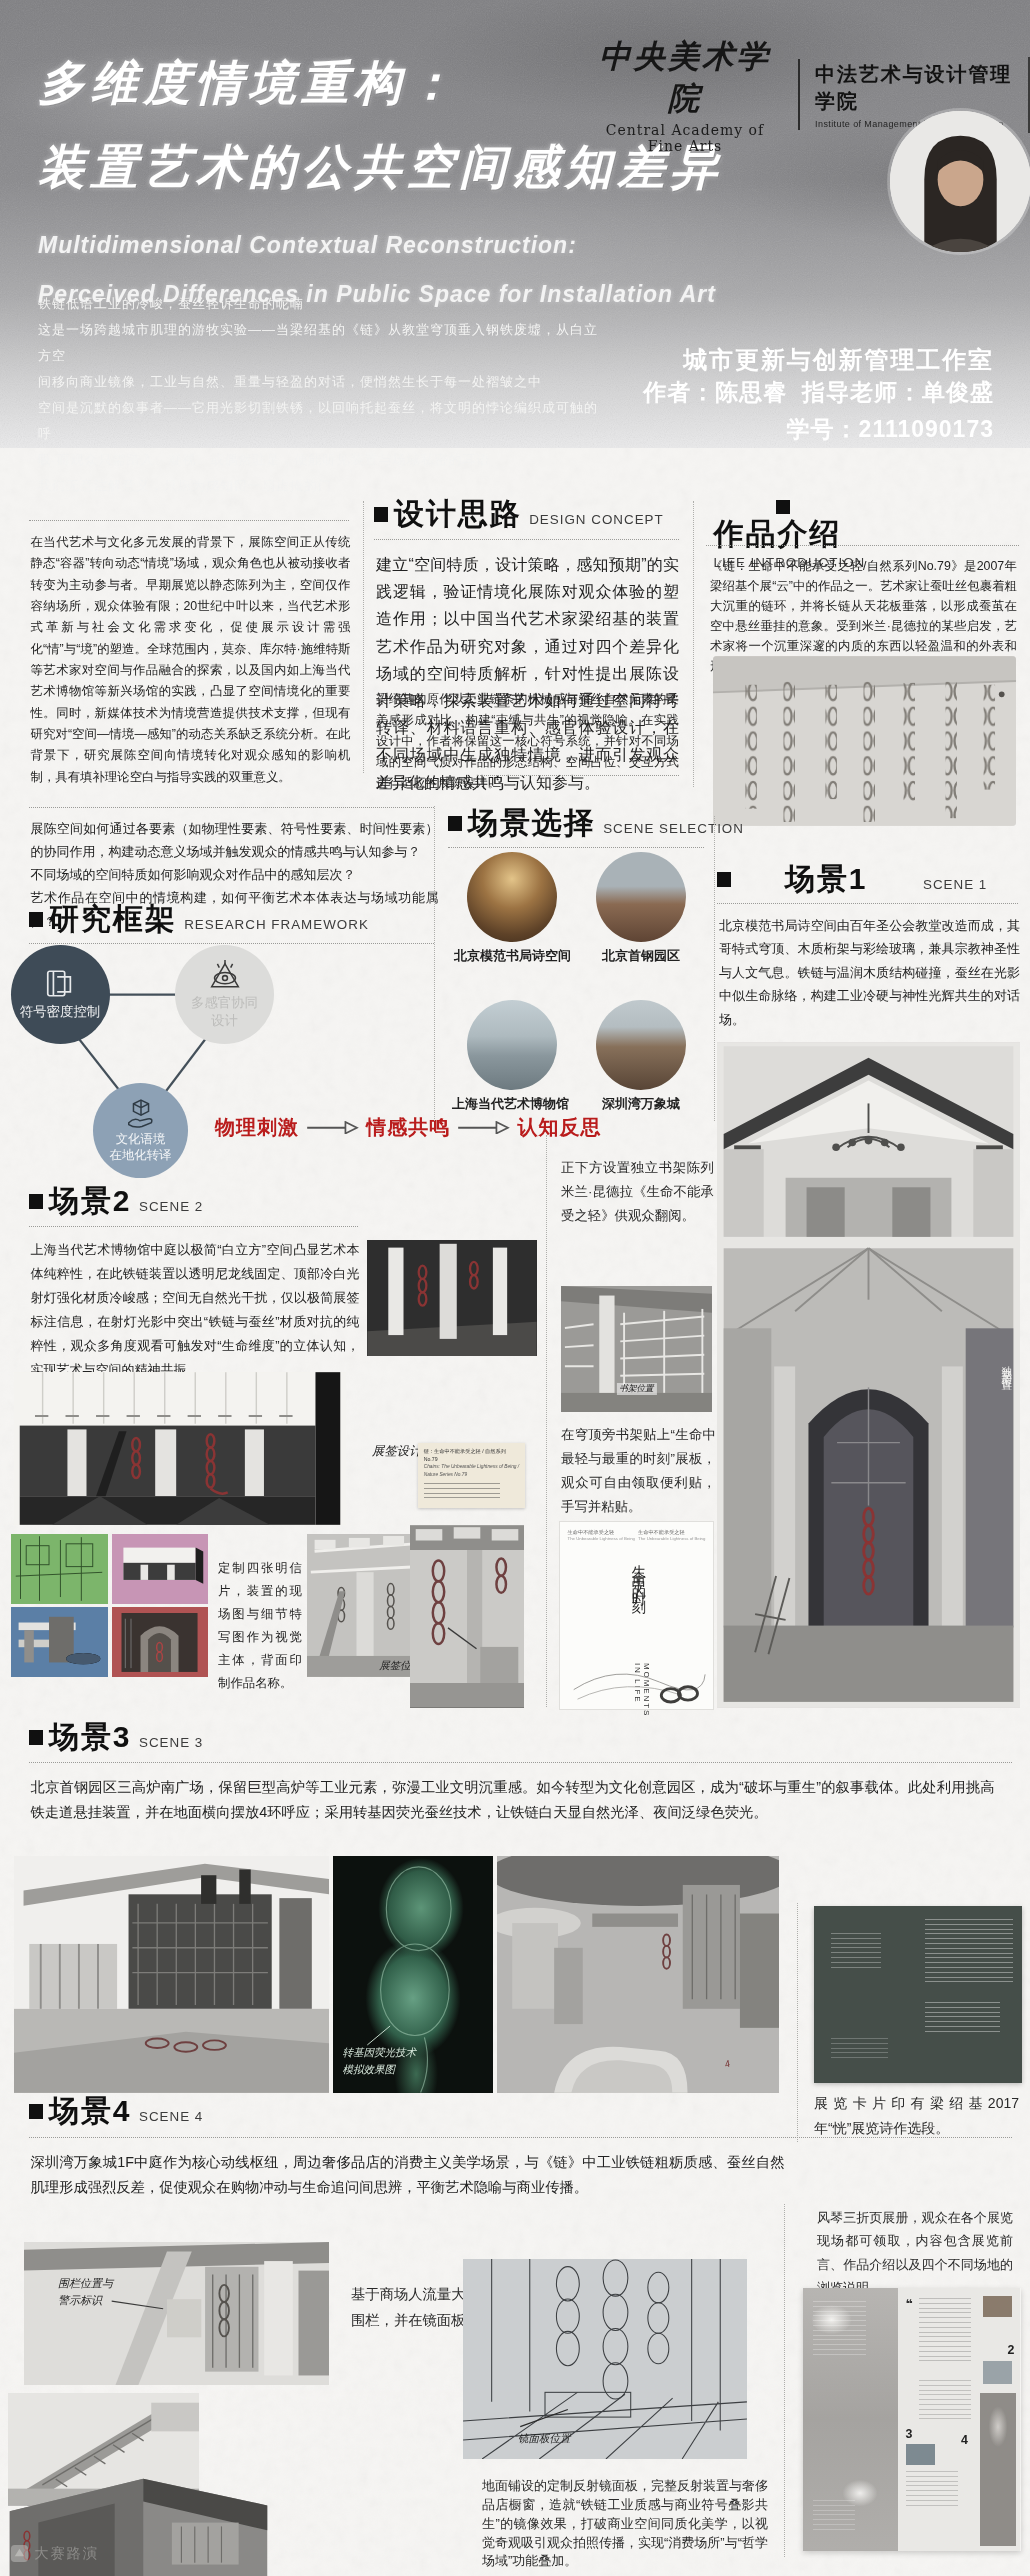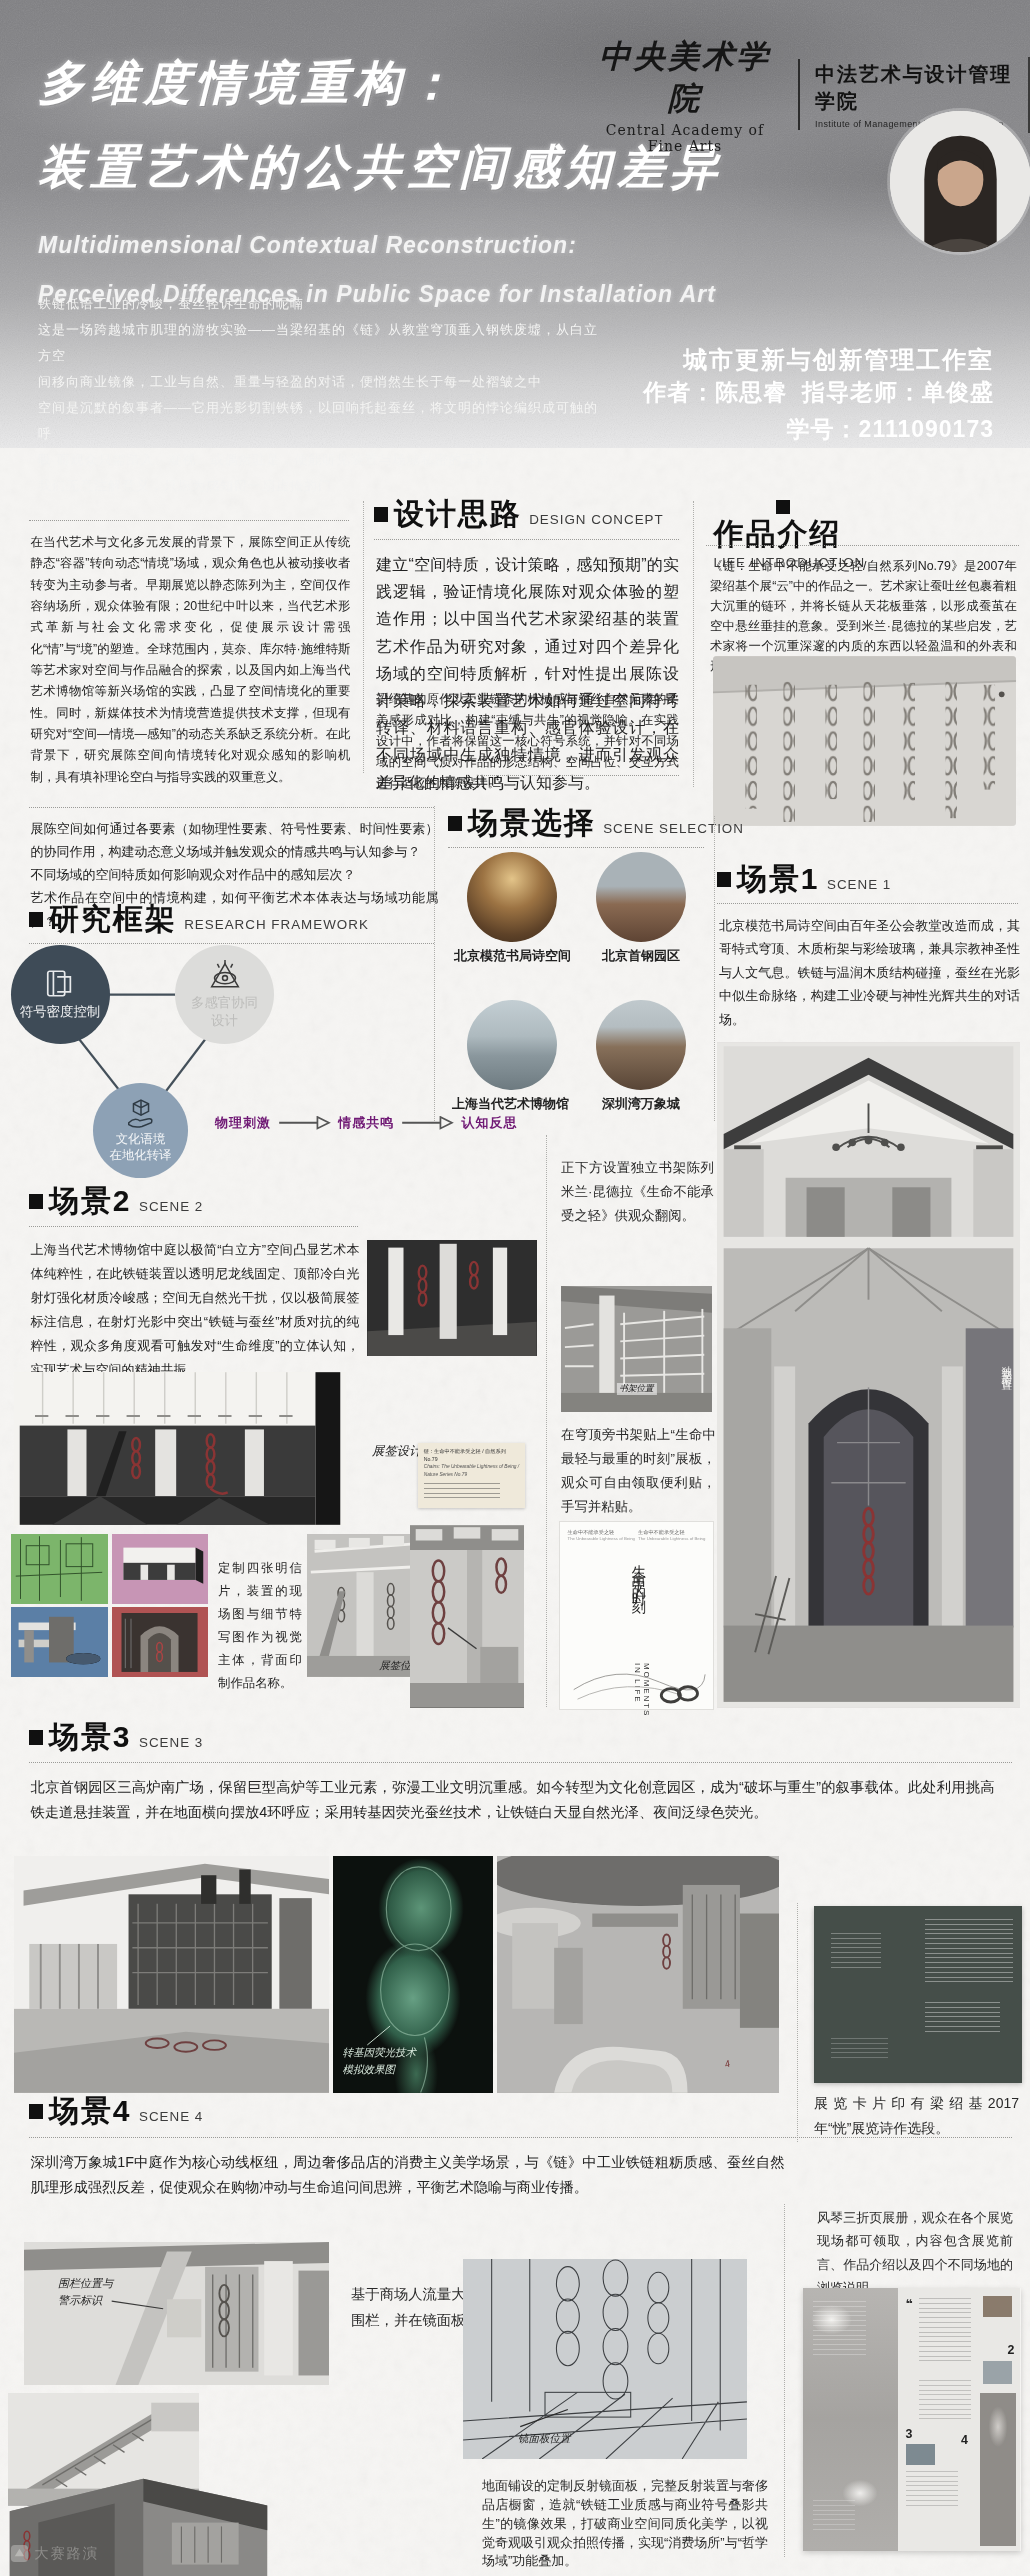--- a/index.html
+++ b/index.html
@@ -34,21 +34,21 @@
   .dot-v{border-left:1.9px dotted #aeaeab;width:0;}
   .para{font-size:13px;color:#222;line-height:1.92;text-align:justify;white-space:pre-line;}
   .note{font-size:13.4px;color:#2a2a2a;line-height:1.8;text-align:justify;white-space:pre-line;}
   .fig{background:#e2e1de;overflow:hidden;}
   .fig svg{display:block;}
   .fig-label{font-family:"DejaVu Serif","Liberation Serif",serif;font-style:italic;color:#222;white-space:pre-line;}
   
   .fw-circle{border-radius:50%;display:flex;flex-direction:column;align-items:center;justify-content:center;text-align:center;}
   .fw-label{font-size:13.4px;line-height:1.3;white-space:pre-line;}
   .flow-row{display:flex;align-items:center;gap:7.6px;}
-  .flow-label{font-size:13px;font-weight:bold;color:#701a75;letter-spacing:1px;}
+  .flow-label{font-size:20px;font-weight:bold;color:#b91c1c;letter-spacing:1px;}
   
   .sel-circle{width:90px;height:90px;border-radius:50%;}
   .sel-label{font-size:13px;font-weight:bold;color:#222;text-align:center;}
   .microtext{background:repeating-linear-gradient(180deg,rgba(255,255,255,.38) 0 1px,transparent 1px 4.8px);}
   .microtext-d{background:repeating-linear-gradient(180deg,rgba(60,60,60,.45) 0 1px,transparent 1px 4.8px);}
   .vtext{writing-mode:vertical-rl;}
   .wm{display:flex;align-items:center;gap:5.7px;opacity:.55;}
 </style>
 </head>
 <body>
@@ -238,21 +238,21 @@
   <div class="abs sel-circle" style="left:467px;top:852px;background:radial-gradient(circle at 50% 30%,#e3c489 0%,#9c7343 38%,#5e4228 72%,#39281a 100%);"></div>
   <div class="abs sel-circle" style="left:596px;top:852px;background:linear-gradient(180deg,#a9b2b7 0%,#a9b2b7 38%,#8a6a52 58%,#5e4434 100%);"></div>
   <div class="abs sel-label" style="left:441px;top:947px;width:143px;">北京模范书局诗空间</div>
   <div class="abs sel-label" style="left:584px;top:947px;width:114px;">北京首钢园区</div>
   <div class="abs sel-circle" style="left:467px;top:1000px;background:linear-gradient(180deg,#c3ced3 0%,#aebabf 40%,#8a979d 62%,#6d7a80 100%);"></div>
   <div class="abs sel-circle" style="left:596px;top:1000px;background:linear-gradient(180deg,#c0c9cd 0%,#b4bdc1 30%,#87705a 52%,#584536 100%);"></div>
   <div class="abs sel-label" style="left:434px;top:1095px;width:153px;">上海当代艺术博物馆</div>
   <div class="abs sel-label" style="left:584px;top:1095px;width:114px;">深圳湾万象城</div>
 
   <div class="abs dot-v" style="left:714px;top:816px;height:305px;"></div>
-  <div class="abs sec-h" style="left:717px;top:859px;">
+  <div class="abs sec-h" style="left:717px;top:859px;gap:48px;">
     <span class="sq"></span>
     <span class="sec-zh">场景1</span>
     <span class="sec-en">SCENE 1</span>
   </div>
   <div class="abs dot-hr" style="left:717px;top:903px;width:301px;"></div>
   <div class="abs para" style="left:719px;top:914px;width:301px;font-size:13px;line-height:1.8;">北京模范书局诗空间由百年圣公会教堂改造而成，其哥特式穹顶、木质桁架与彩绘玻璃，兼具宗教神圣性与人文气息。铁链与温润木质结构碰撞，蚕丝在光影中似生命脉络，构建工业冷硬与神性光辉共生的对话场。</div>
 
   <div class="abs fig" style="left:717px;top:1042px;width:303px;height:666px;">
     <svg width="303" height="666" viewBox="0 0 318 698">
       <rect width="318" height="698" fill="#e7e6e3"></rect>

